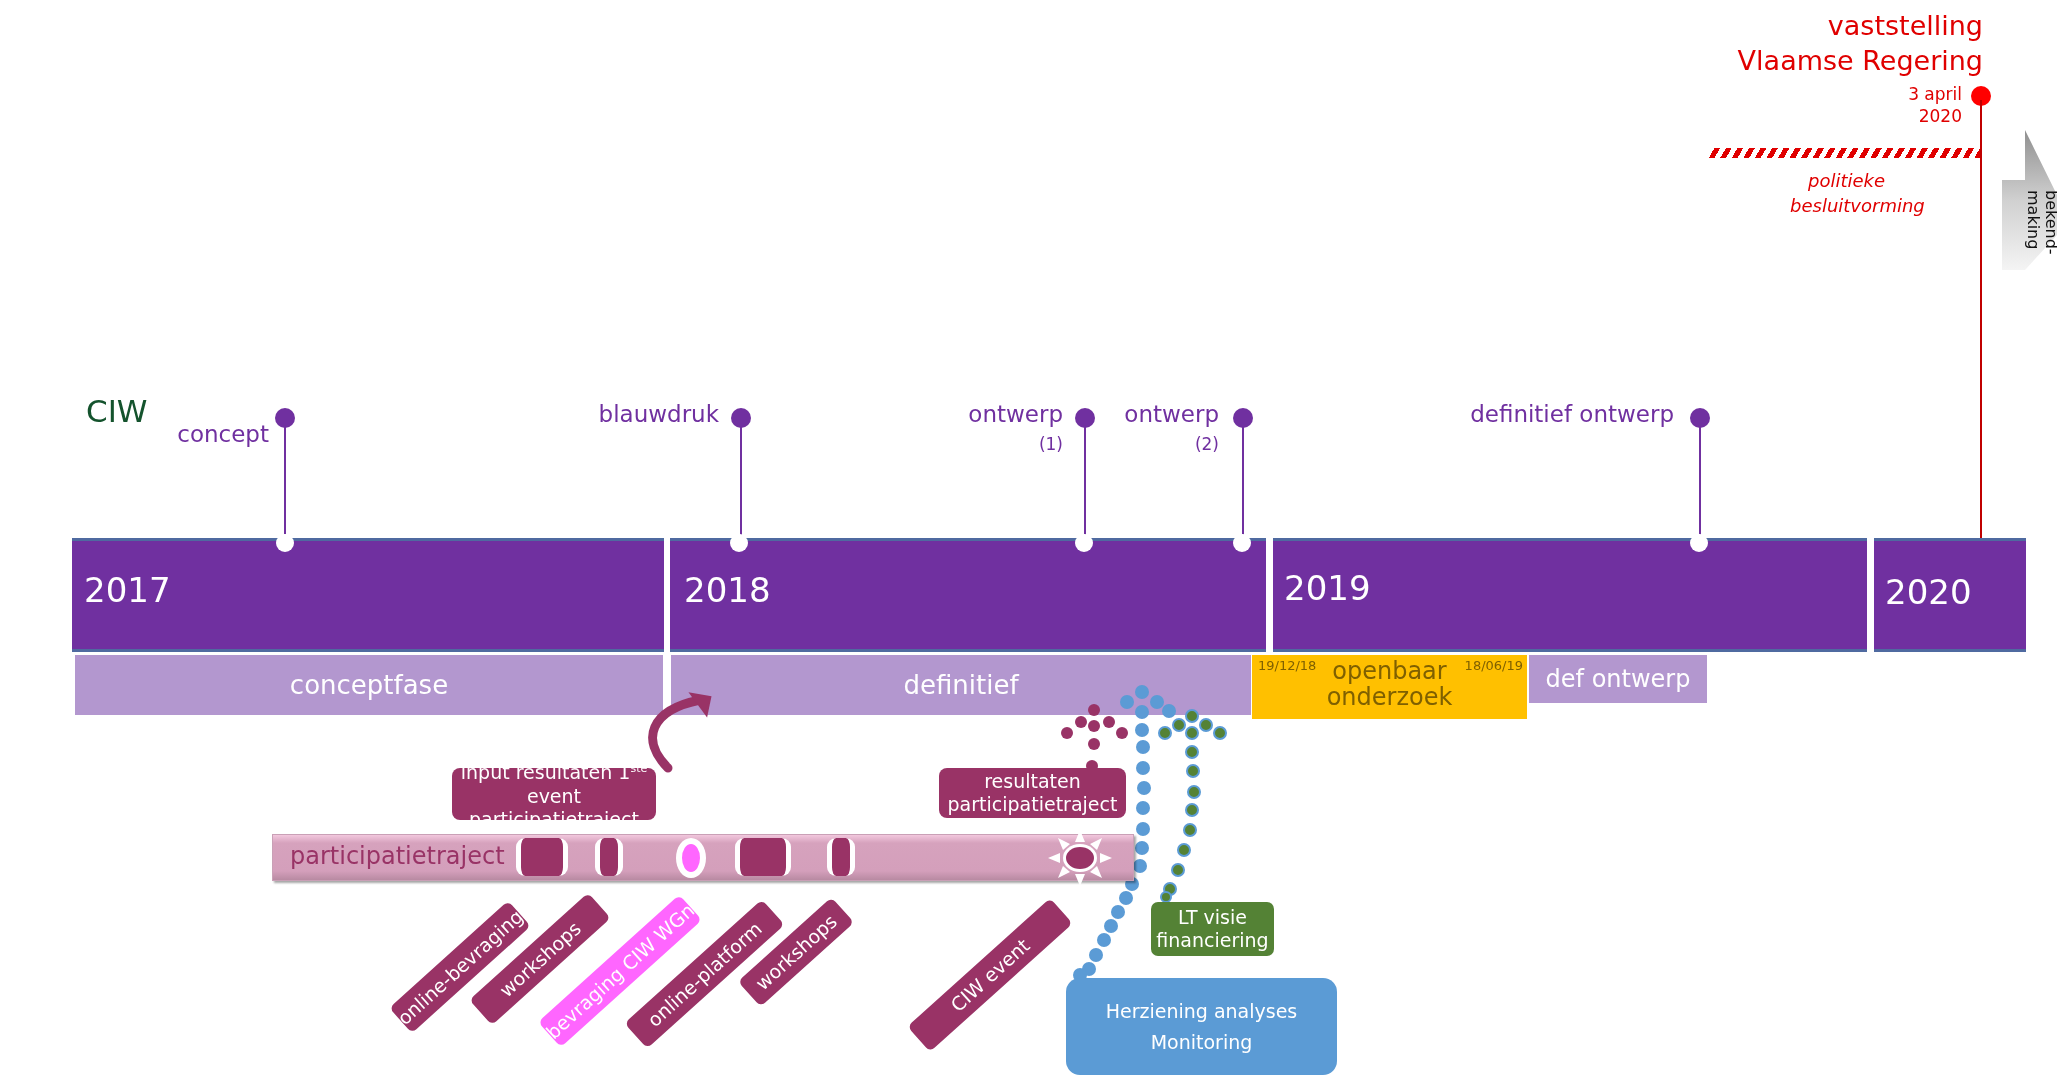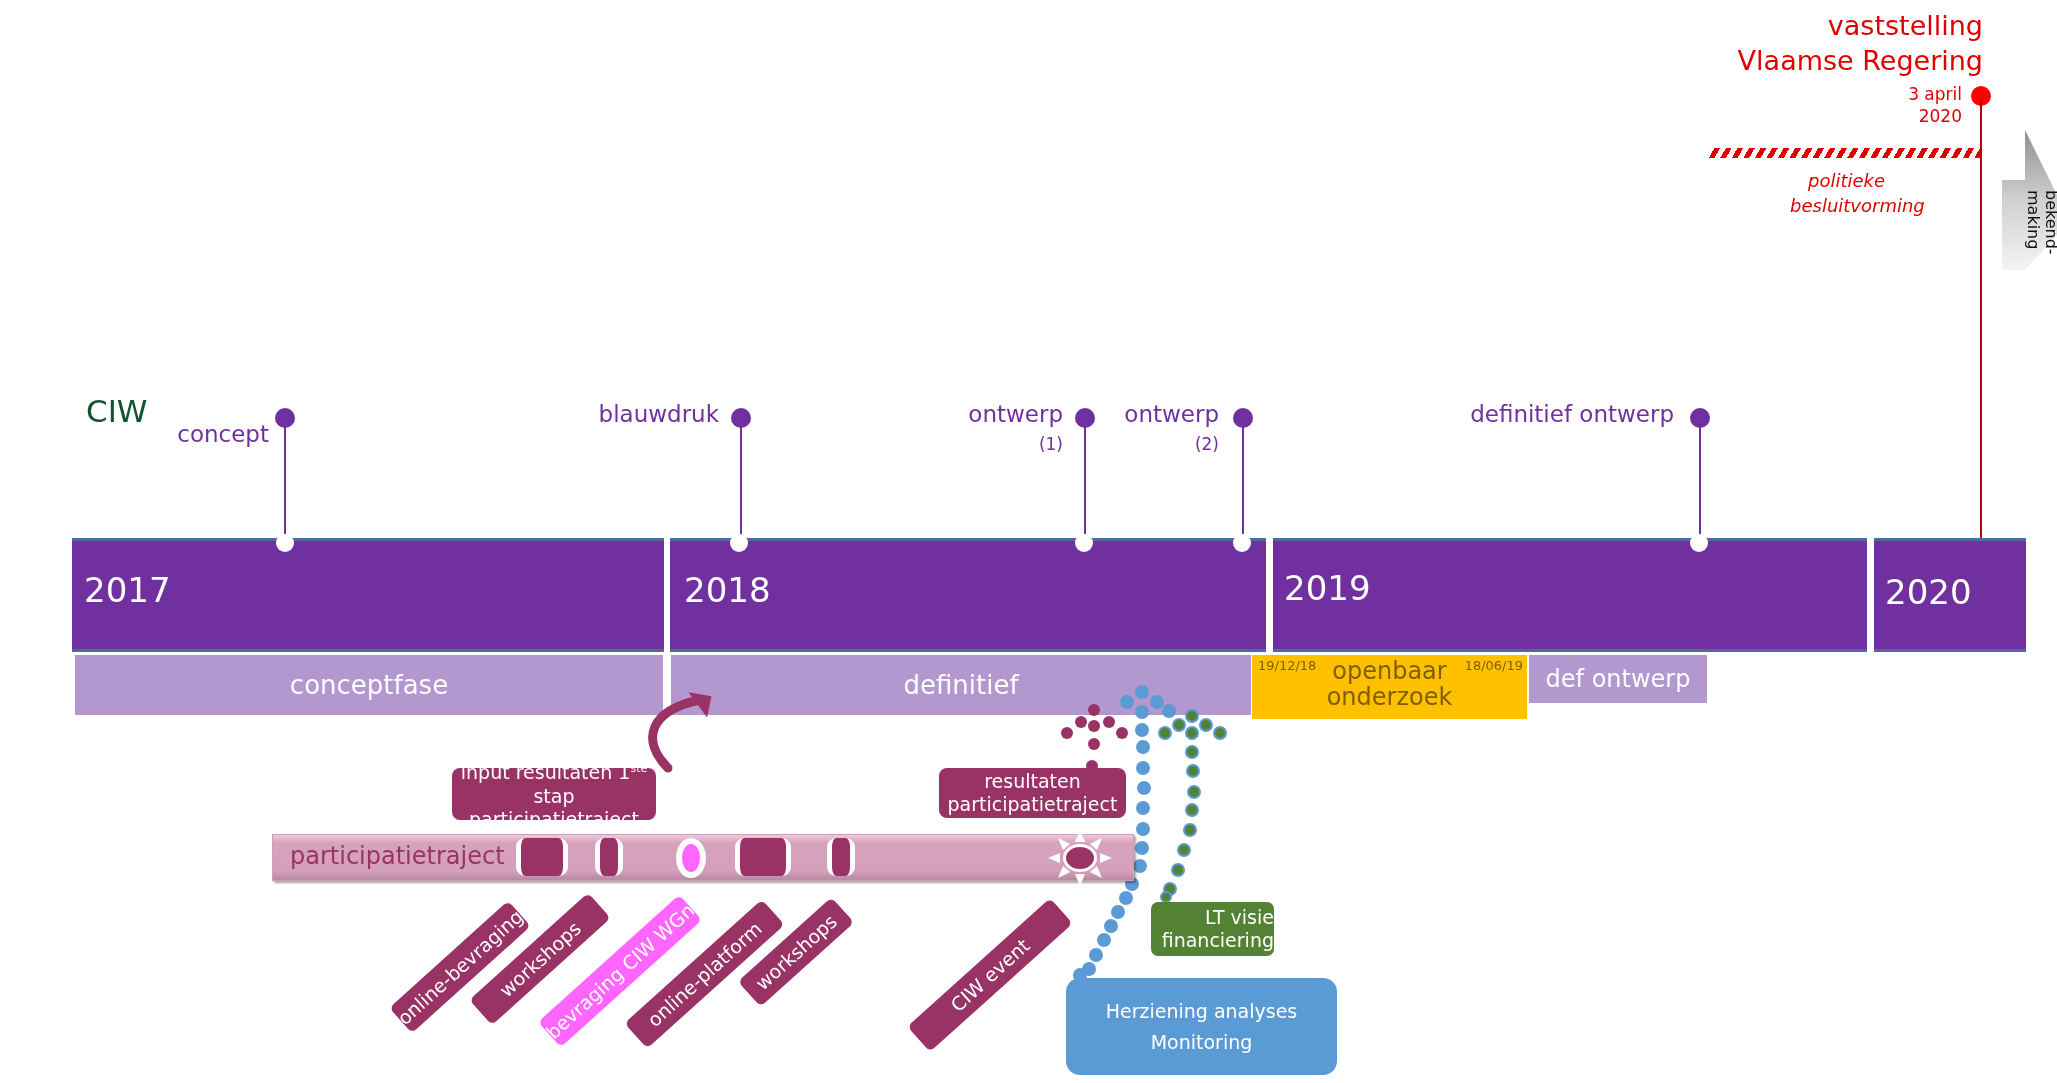--- a/index.html
+++ b/index.html
@@ -29,21 +29,21 @@
 
   
   .ptbar { position:absolute; background:linear-gradient(#f2c7dd 0%, #d6a2bd 18%, #d49fbb 80%, #b88aa2 100%); border:1px solid #c9a0b6; box-shadow: 2px 2px 2px rgba(0,0,0,0.35); }
   .pt-label { position:absolute; color:#993366; font-size:24px; white-space:nowrap; }
   .pt-block { position:absolute; background:#993366; border-left:5px solid #fff; border-right:5px solid #fff; border-radius:9px; box-sizing:border-box; }
   .pt-ellipse { position:absolute; background:#ff66ff; border:6px solid #fff; border-radius:50%; box-sizing:border-box; }
 
   
   .tag { position:absolute; height:34px; color:#ffffff; font-size:19px; border-radius:6px; display:flex; align-items:center; justify-content:center; transform:rotate(-42deg); transform-origin:center center; white-space:nowrap; }
 
-  .box-green { position:absolute; background:#548235; color:#fff; border-radius:7px; font-size:19px; text-align:right; line-height:23px; display:flex; flex-direction:column; justify-content:center; }
+  .box-green { position:absolute; background:#548235; color:#fff; border-radius:7px; font-size:19px; text-align:center; line-height:23px; display:flex; flex-direction:column; justify-content:center; }
   .box-blue { position:absolute; background:#5b9bd5; color:#fff; border-radius:14px; font-size:19px; text-align:center; line-height:31px; display:flex; flex-direction:column; justify-content:center; }
 
   .stripes { position:absolute; background:repeating-linear-gradient(-60deg, #e00000 0px, #e00000 5px, #ffffff 5px, #ffffff 10px); }
 </style>
 </head>
 <body>
 
 <div class="abs red-text" style="right:74px; top:10px; font-size:27px;">vaststelling</div>
 <div class="abs red-text" style="right:74px; top:45px; font-size:27px;">Vlaamse Regering</div>
 <div class="abs red-text" style="right:95px; top:84px; font-size:17px;">3 april</div>
@@ -194,21 +194,21 @@
     <circle cx="1190" cy="830" r="6"></circle>
     <circle cx="1184" cy="850" r="6"></circle>
     <circle cx="1178" cy="870" r="6"></circle>
     <circle cx="1170" cy="889" r="6"></circle>
     <circle cx="1166" cy="897" r="5"></circle>
   </g>
 </svg>
 
 <div class="callout" style="left:452px; top:768px; width:204px; height:52px;">
   <div><span>input resultaten 1</span><sup style="font-size:11px;">ste</sup></div>
-  <div>stap participatietraject</div>
+  <div>event participatietraject</div>
 </div>
 
 <div class="callout" style="left:939px; top:768px; width:187px; height:50px;">
   <div>resultaten</div>
   <div>participatietraject</div>
 </div>
 
 <div class="ptbar" style="left:272px; top:834px; width:860px; height:45px;"></div>
 <div class="pt-label" style="left:290px; top:842px;">participatietraject</div>
 <div class="pt-block" style="left:516px; top:838px; width:52px; height:38px;"></div>

